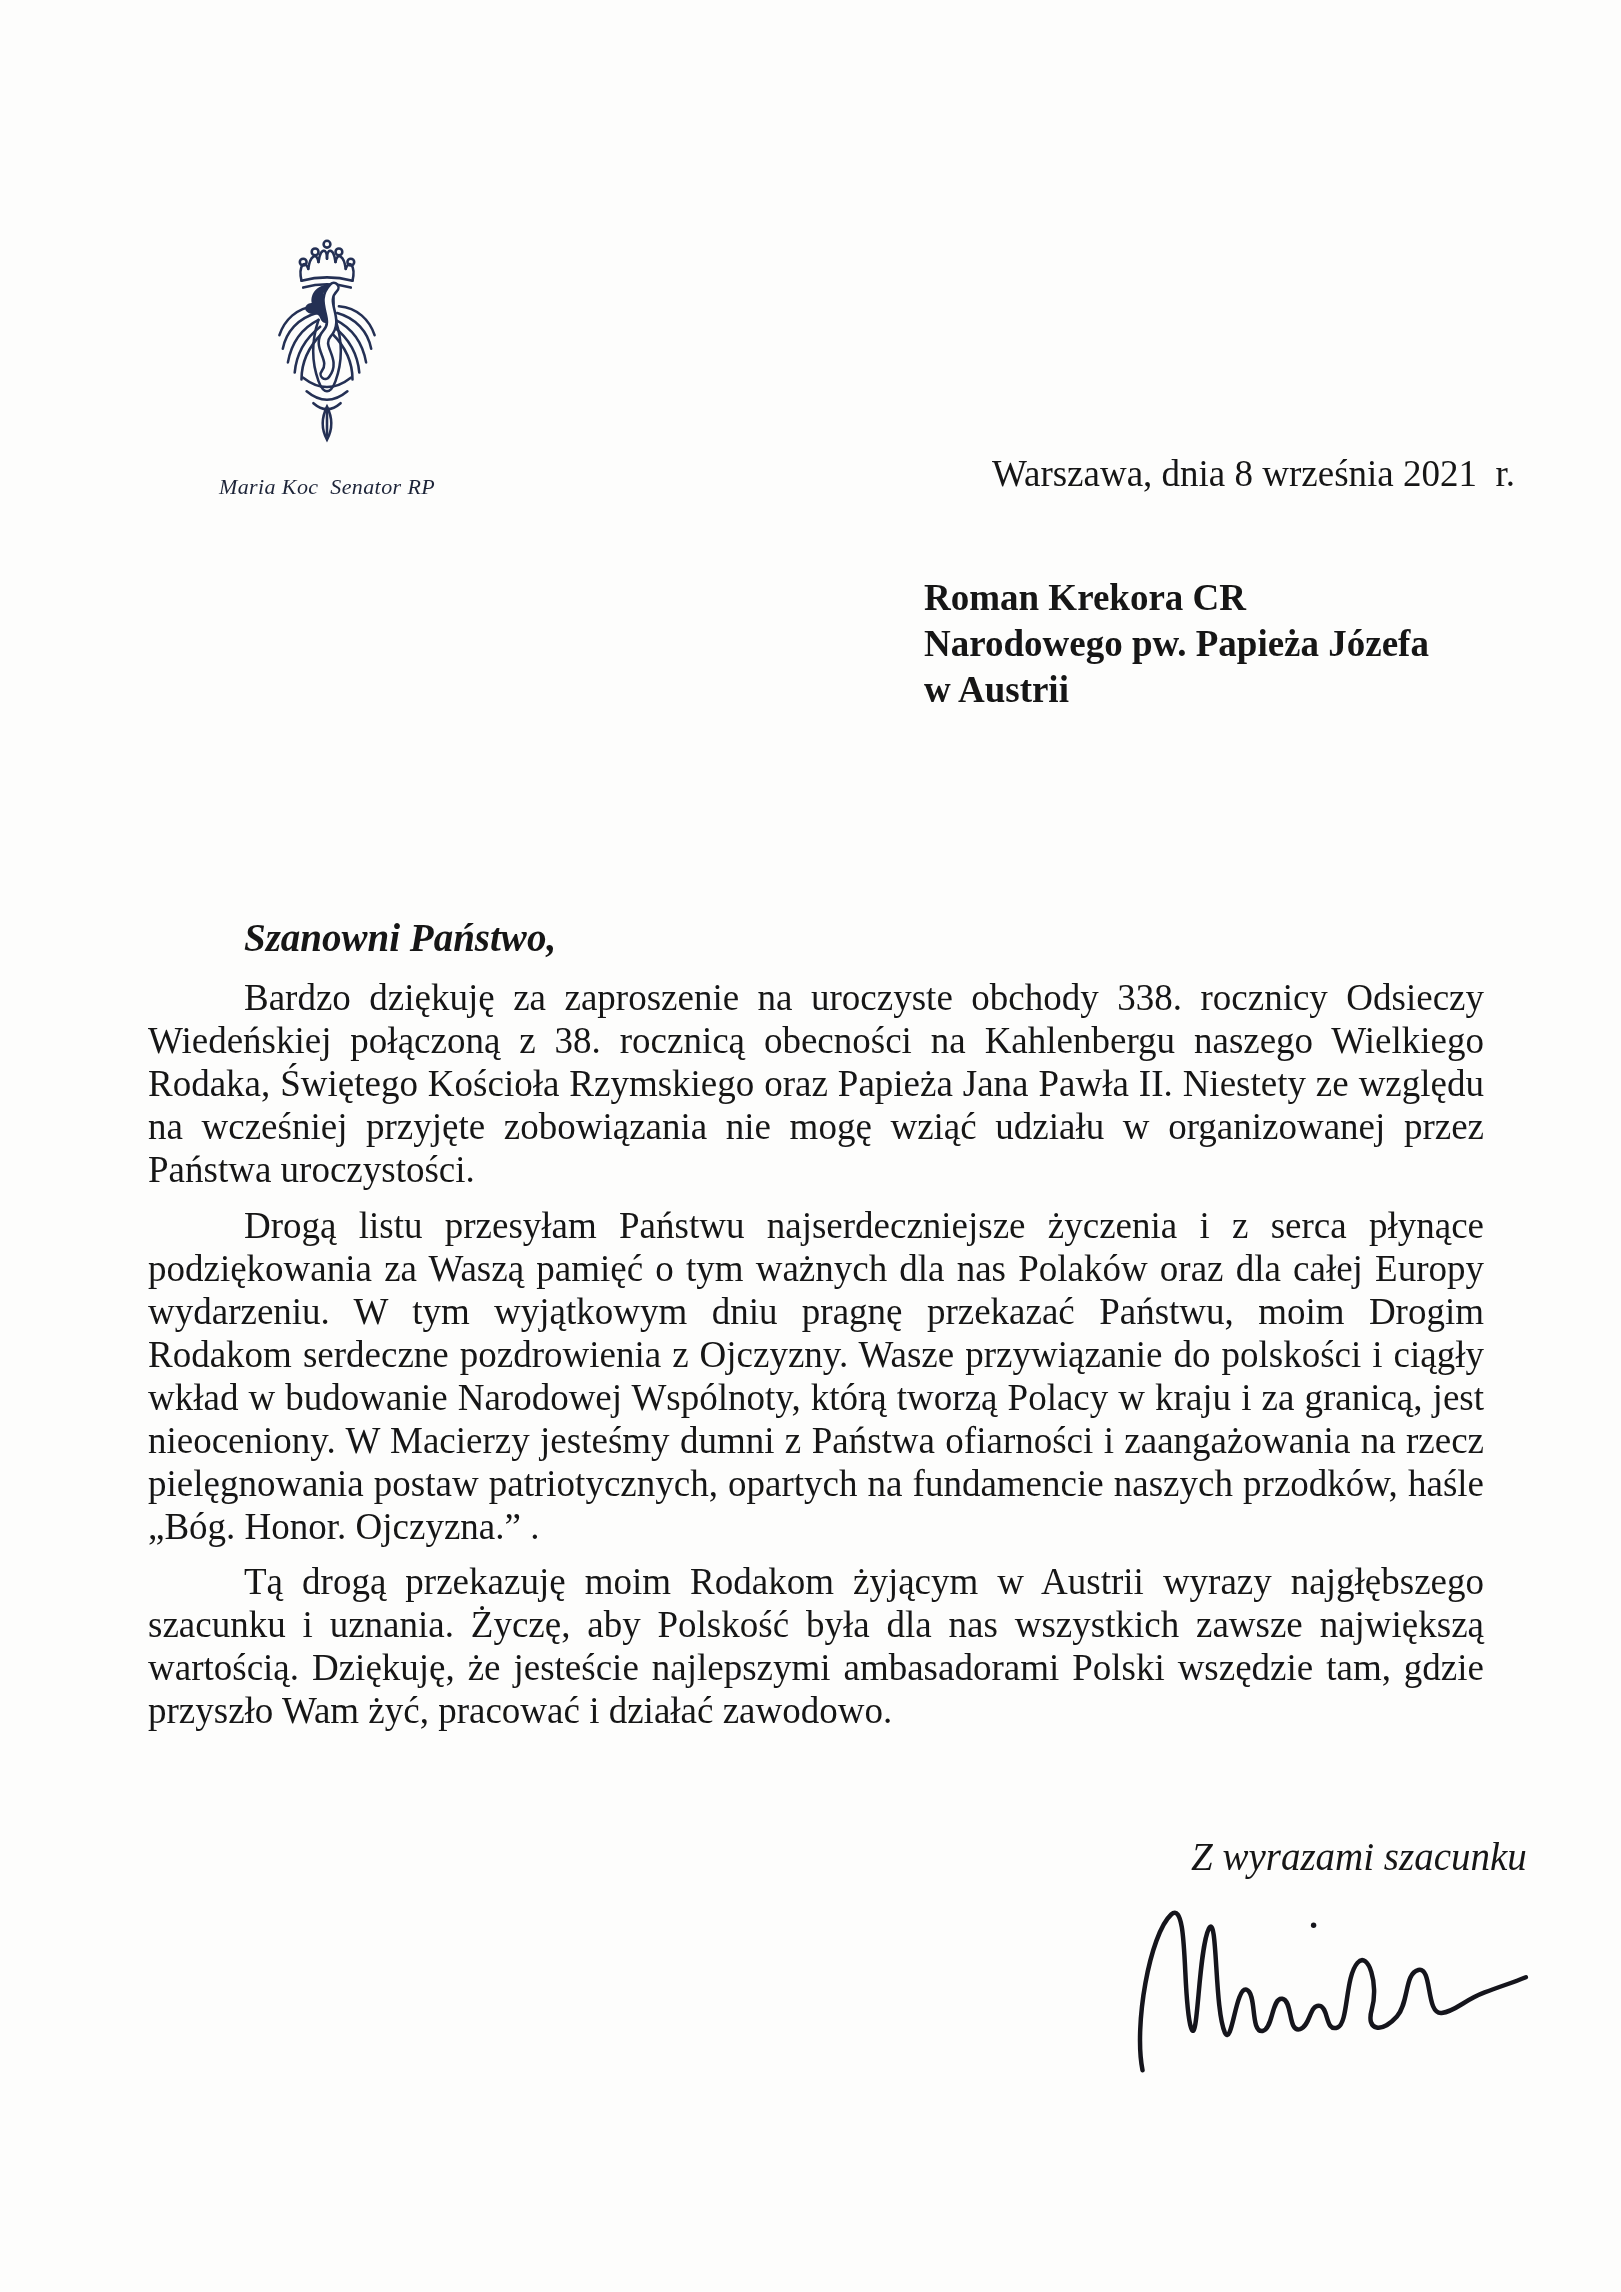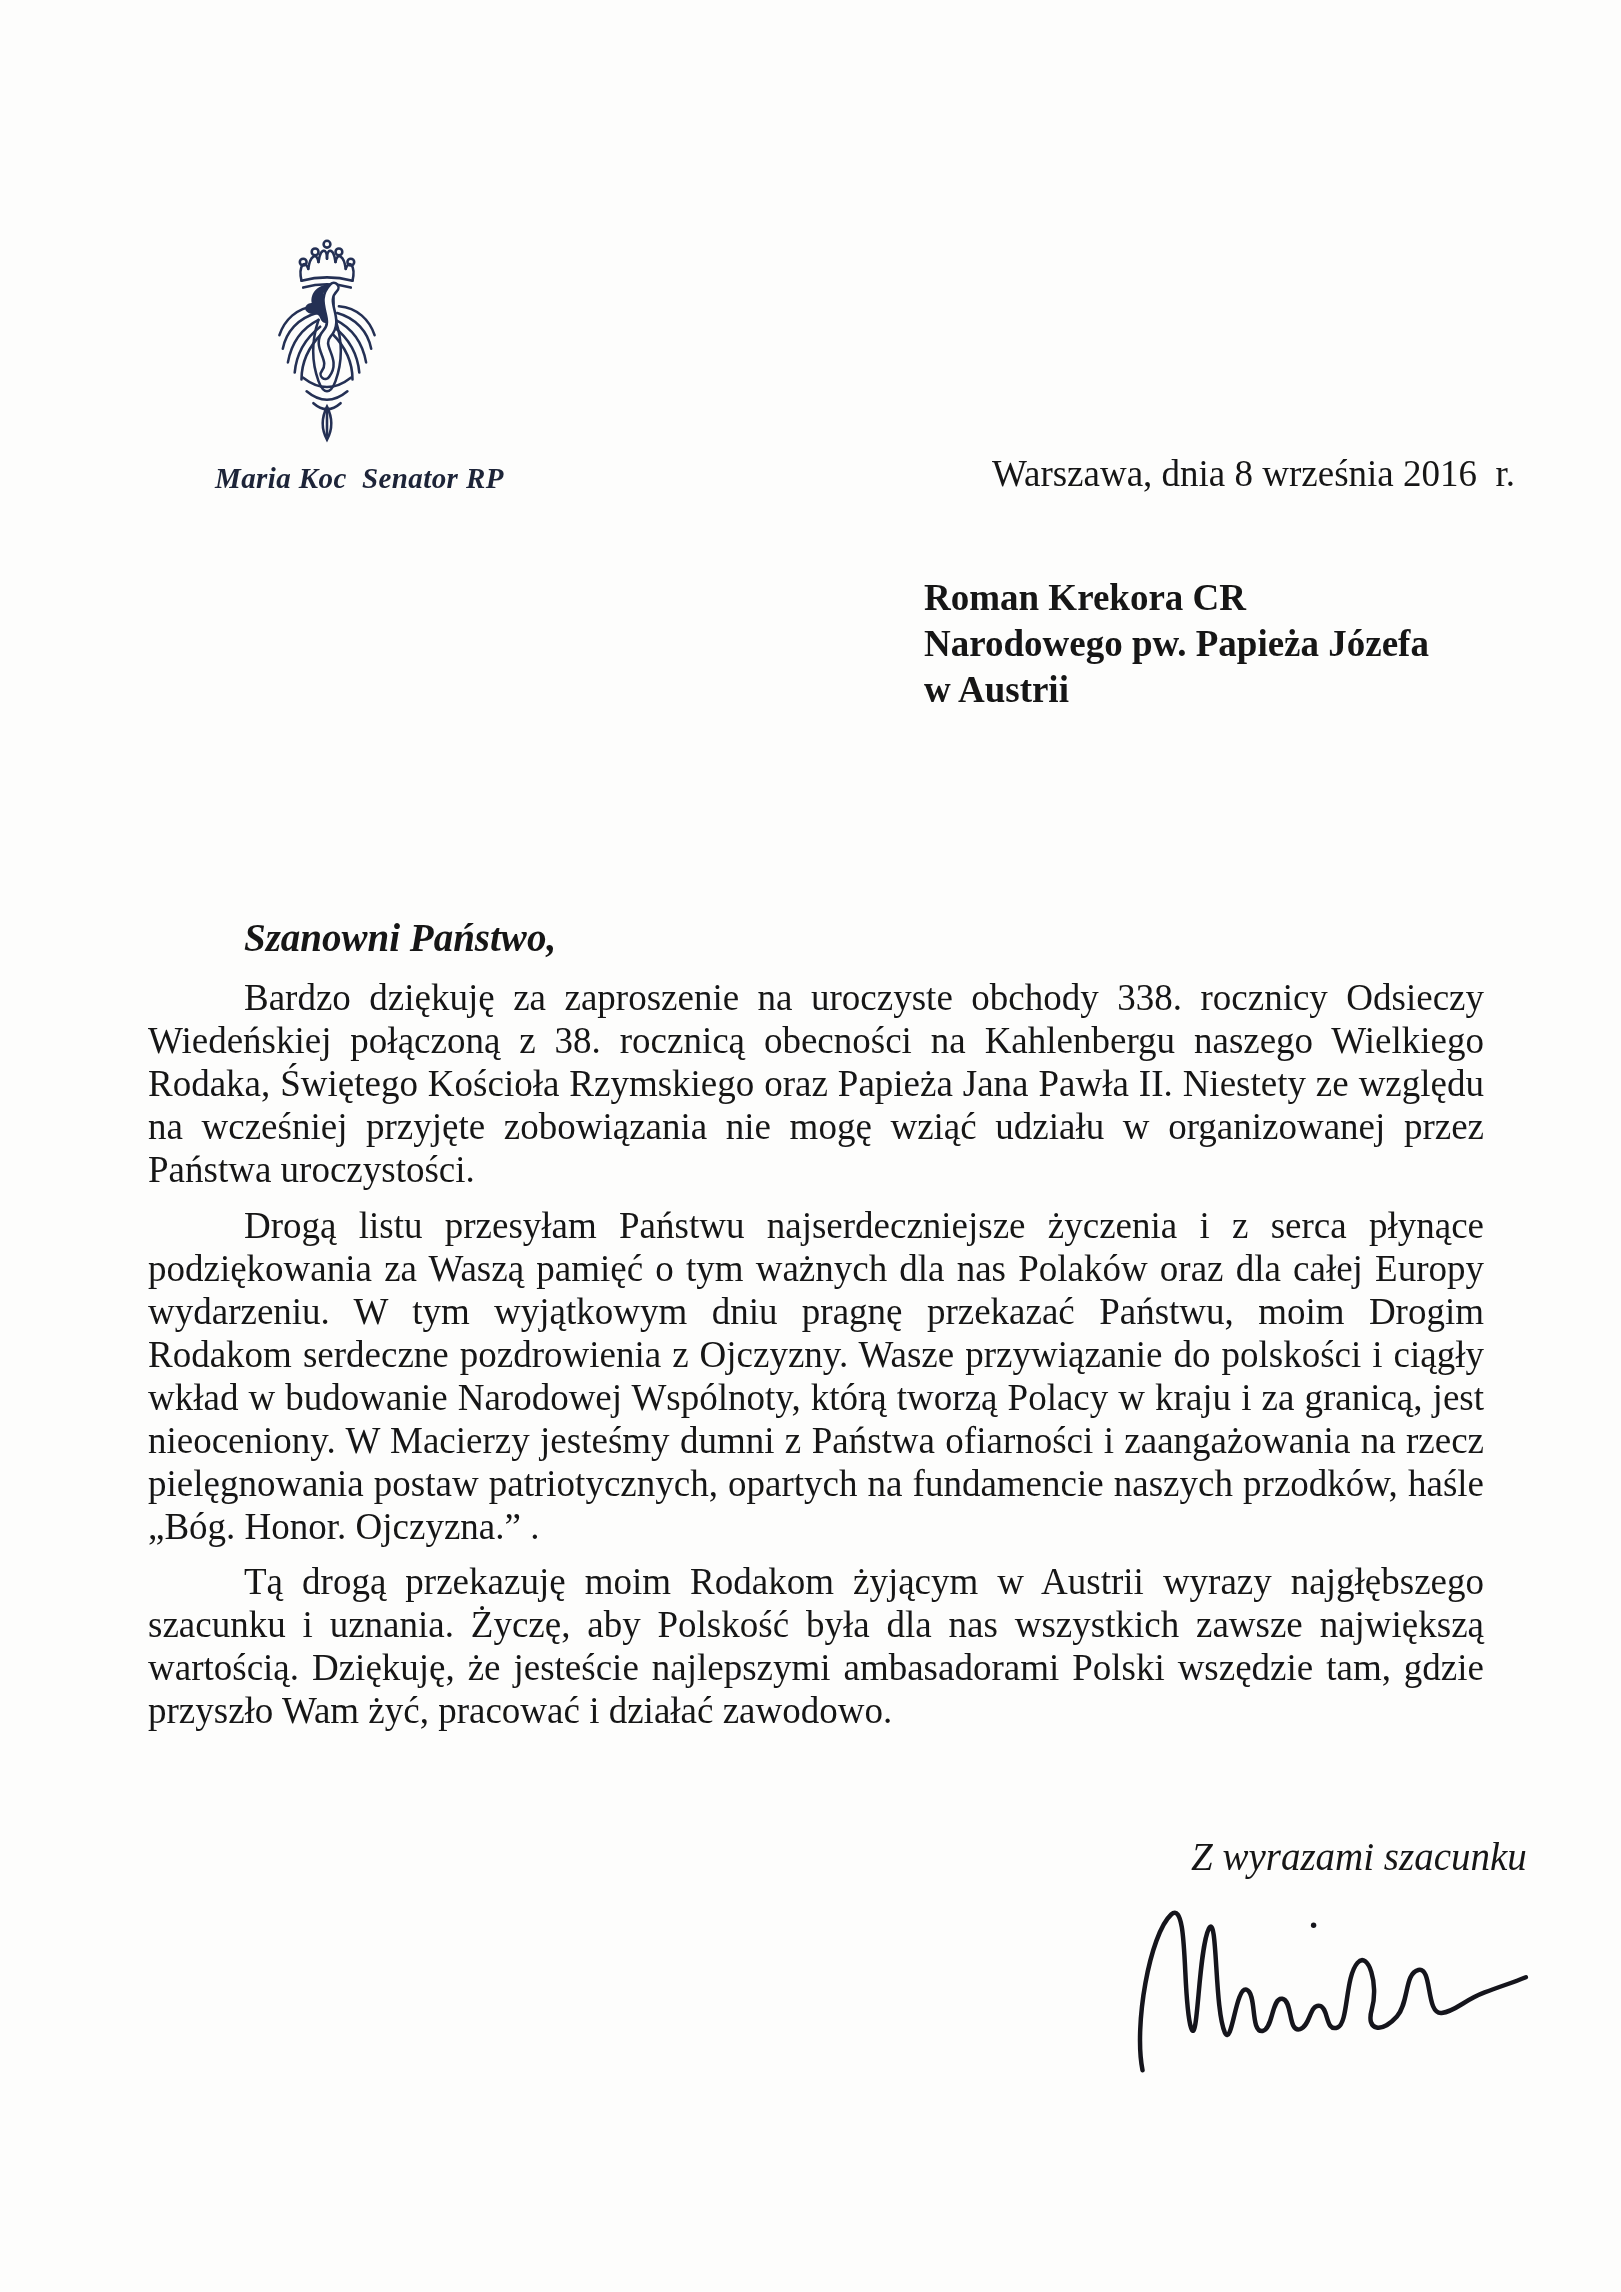--- a/index.html
+++ b/index.html
@@ -26,23 +26,23 @@
     width: 224px;
     text-align: center;
   }
   .eagle-svg {
     display: block;
     margin: 0 auto;
     width: 136px;
     height: 226px;
   }
   .letterhead-caption {
-    margin-top: 10px;
-    font-size: 29px;
-    font-weight: bold;
+    margin-top: 22px;
+    font-size: 22px;
+    font-weight: normal;
     font-style: italic;
     color: #1d2438;
     white-space: pre;
     letter-spacing: 0.4px;
   }
 
   
   .dateline {
     position: absolute;
     left: 992px;
@@ -149,21 +149,21 @@
 
       <path fill="#243054" stroke="none" d="M84,58 C70,58 60,68 62,80 C56,80 52,86 56,90 C62,96 70,90 72,98 C74,104 80,106 84,100 C90,90 92,72 84,58 Z"></path>
       <circle cx="78" cy="70" r="2.5" fill="#fdfdfc"></circle>
 
       <path d="M88,62 C70,80 96,98 80,116 C66,132 92,146 78,164" stroke="#243054" stroke-width="14" fill="none" stroke-linecap="round"></path>
       <path d="M88,62 C70,80 96,98 80,116 C66,132 92,146 78,164" stroke="#fdfdfc" stroke-width="8" fill="none" stroke-linecap="round"></path>
     </svg>
     <div class="letterhead-caption">Maria Koc  Senator RP</div>
   </div>
 
-  <div class="dateline">Warszawa, dnia 8 września 2016  r.</div>
+  <div class="dateline">Warszawa, dnia 8 września 2021  r.</div>
 
   <div class="addressee">
     <div>Roman Krekora CR</div>
     <div>Narodowego pw. Papieża Józefa</div>
     <div>w Austrii</div>
   </div>
 
   <div class="salutation">Szanowni Państwo,</div>
 
   <div class="letter-body">

